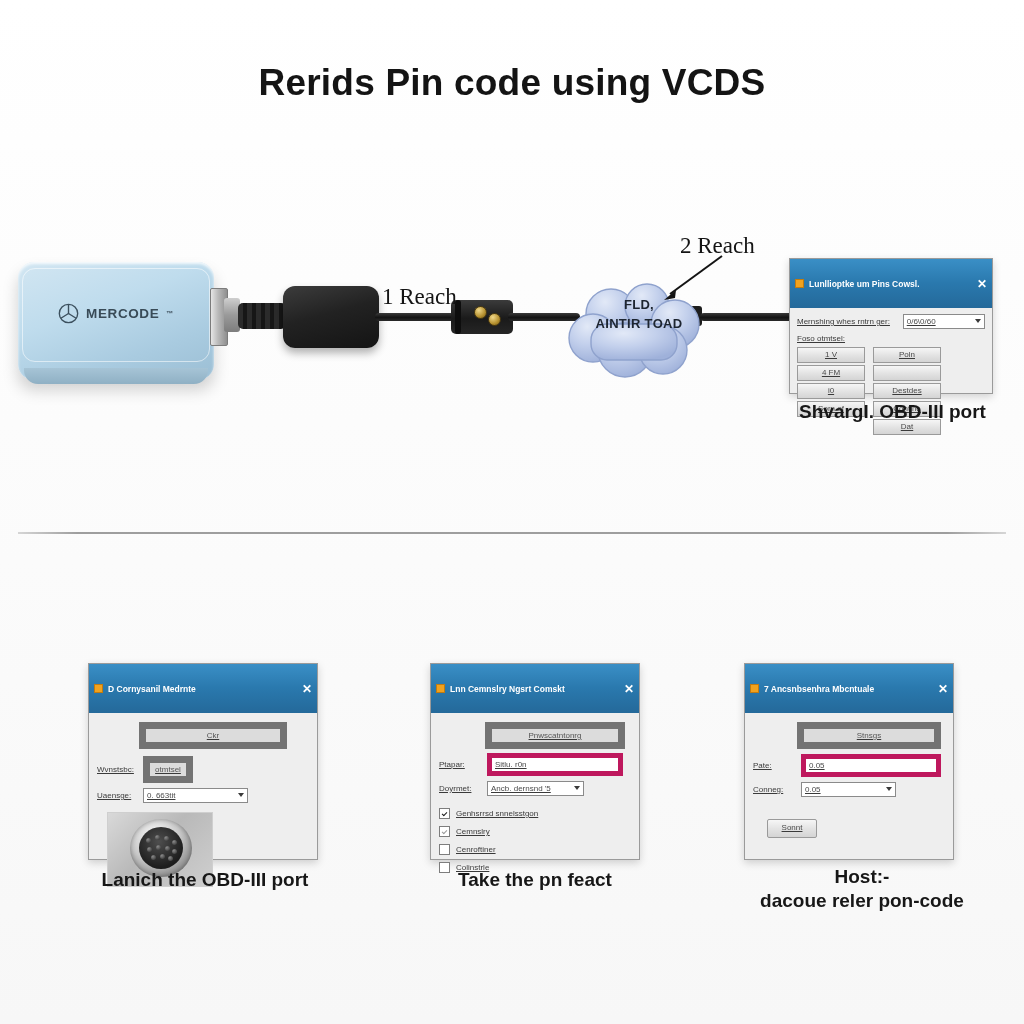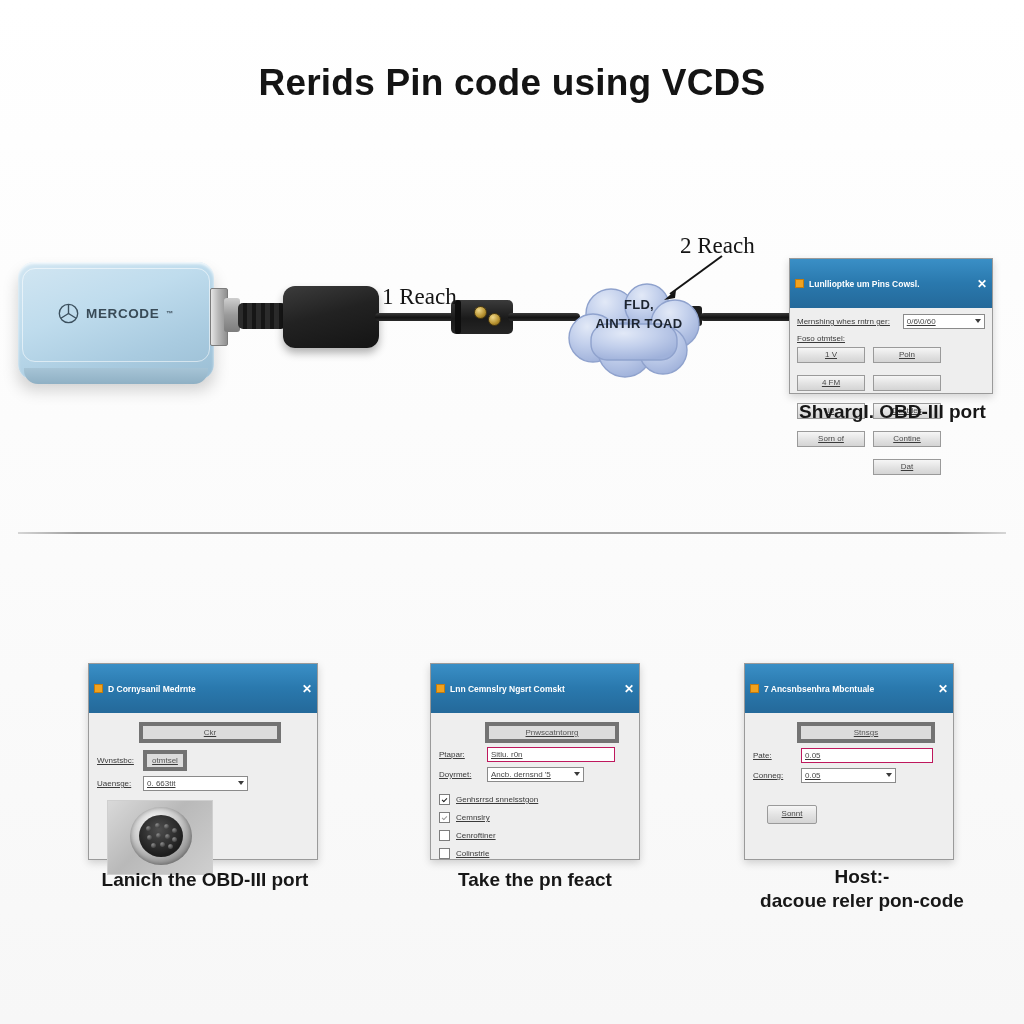--- a/index.html
+++ b/index.html
@@ -122,25 +122,25 @@
     color:#ffffff;font-size:8.5px;font-weight:bold;
   }
   .win-ico{width:7px;height:7px;background:#f0a21e;border:1px solid #c07b10;flex:0 0 auto;}
   .win-title-text{flex:1 1 auto;overflow:hidden;white-space:nowrap;filter:blur(.35px);}
   .win-close{font-size:12px;font-weight:bold;line-height:1;color:#fff;cursor:pointer;}
   .win-body{padding:8px;position:relative;text-decoration:underline;}
 
   .fld-row{display:flex;align-items:center;gap:6px;margin-bottom:5px;}
   .fld-lbl{filter:blur(.4px);white-space:nowrap;}
   .txtbox{
-    background:#ffffff;border:1px solid #be185d;height:13px;line-height:13px;
+    background:#ffffff;border:5px solid #be185d;height:13px;line-height:13px;
     padding:0 3px;color:#4a4a4a;filter:blur(.4px);overflow:hidden;white-space:nowrap;
   }
   .greybox{
-    background:#dcdcdc;border:4px solid #737373;height:13px;line-height:13px;
+    background:#dcdcdc;border:7px solid #737373;height:13px;line-height:13px;
     padding:0 3px;color:#555;filter:blur(.4px);text-align:center;overflow:hidden;white-space:nowrap;
   }
   .combo{
     background:#ffffff;border:1px solid #8a8a8a;height:13px;line-height:13px;
     padding:0 14px 0 3px;color:#4a4a4a;position:relative;filter:blur(.4px);
     overflow:hidden;white-space:nowrap;
   }
   .combo:after{
     content:"";position:absolute;right:3px;top:4px;
     border-left:3.5px solid transparent;border-right:3.5px solid transparent;
@@ -164,21 +164,21 @@
   .chk.half:after{
     content:"";position:absolute;left:1.5px;top:3px;width:4px;height:2px;
     border-left:1.4px solid #9a9a9a;border-bottom:1.4px solid #9a9a9a;
     transform:rotate(-45deg);
   }
 
   
   #win-pin{left:789px;top:258px;width:202px;height:134px;}
   #win-pin .win-body{padding:6px 7px;}
   .pin-grid{display:flex;gap:8px;margin-top:4px;}
-  .pin-col{display:flex;flex-direction:column;gap:12px;width:68px;}
+  .pin-col{display:flex;flex-direction:column;gap:2px;width:68px;}
   #win-left{left:88px;top:663px;width:228px;height:195px;}
   #win-mid{left:430px;top:663px;width:208px;height:195px;}
   #win-right{left:744px;top:663px;width:208px;height:195px;}
 
   .photo{
     margin-top:9px;width:104px;height:73px;border:1px solid #cfcfcf;
     background:linear-gradient(135deg,#d9d9d9,#b9b9b9 45%,#cfcfcf);
     position:relative;overflow:hidden;
   }
   .photo .ring{

